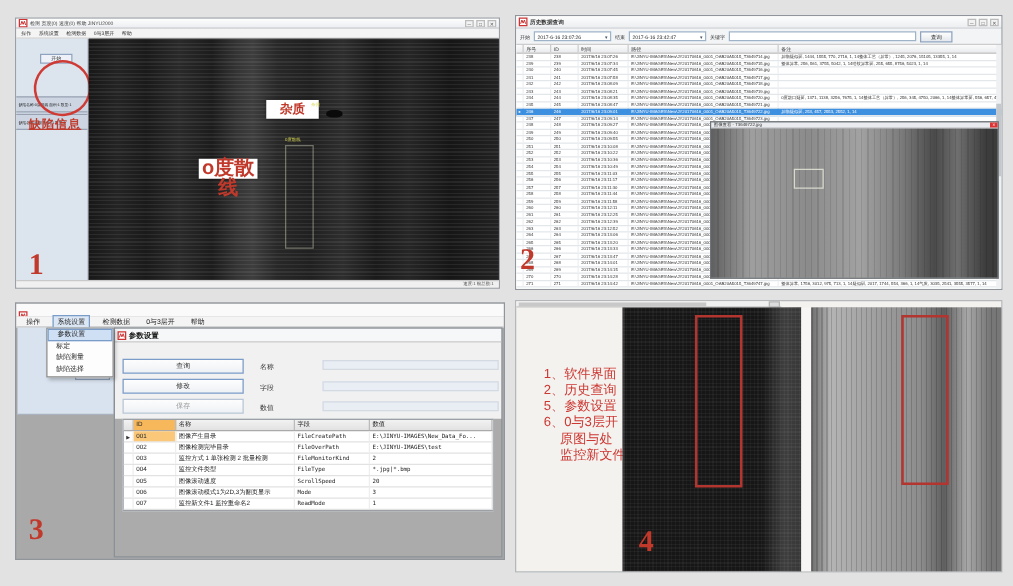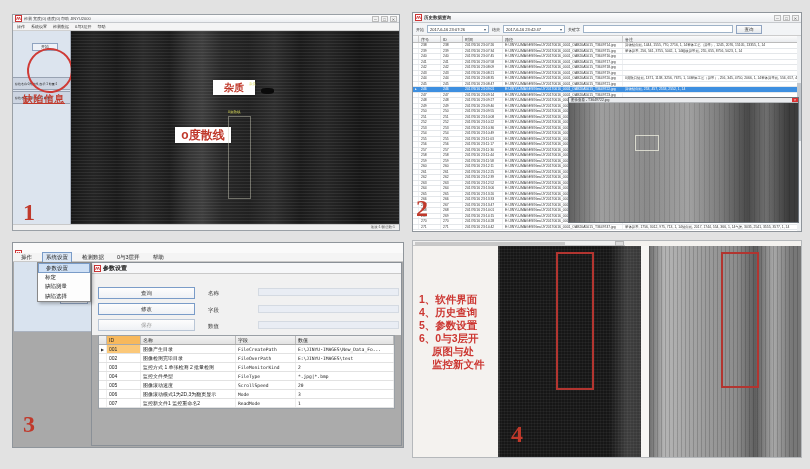--- a/index.html
+++ b/index.html
@@ -138,21 +138,21 @@
   .p3row.first .idc { background:#fbc879; }
   .p3row .mark { color:#333; font-size:4px; text-align:center; padding-left:0; }
 
   
   #p4 { left:412px; top:240px; width:390px; height:218px; background:#f4f2ef; border:1px solid #b5b8bb; }
   #p4-scroll { position:absolute; left:0; top:0; width:212px; height:5px; background:#f0f0f0;
                border-bottom:1px solid #c6c6c6; }
   #p4-scroll .thumb { position:absolute; left:2px; top:1px; width:150px; height:3px; background:#c8c8c8; }
   #p4-scrollbox { position:absolute; left:202px; top:0; width:9px; height:5px; background:#dcdcdc;
                   border:1px solid #b5b5b5; }
-  #p4-notes { position:absolute; left:6px; top:52px; width:80px; color:#cc3732; font-weight:bold;
+  #p4-notes { position:absolute; left:22px; top:52px; width:80px; color:#cc3732; font-weight:normal;
               font-size:10.5px; line-height:13px; }
   #p4-notes .indent { padding-left:13px; }
   #p4-dark { position:absolute; left:85px; top:5px; width:143px; bottom:0; overflow:hidden;
              background-color:#161616;
              background-image:
                repeating-linear-gradient(0deg, rgba(255,255,255,0.045) 0 1px, transparent 1px 3px),
                repeating-linear-gradient(90deg, rgba(255,255,255,0.035) 0 1px, transparent 1px 3px),
                linear-gradient(90deg, rgba(90,90,90,.35) 0 2px, transparent 2px 6%,
                  transparent 78%, rgba(110,110,110,.45) 90%, rgba(70,70,70,.7) 100%); }
   #p4-rect1 { position:absolute; left:58px; top:6px; width:38px; height:138px;
@@ -200,21 +200,21 @@
       <div class="defrow" style="top:60px">缺陷名称:杂质 面积:1 数量:1</div>
     </div>
     <div id="p1-ellipse"></div>
     <div id="p1-callout">缺陷信息</div>
 
     <div id="p1-img">
       <div class="lbl-box" style="left:142px;top:49px;width:42px;height:15px;font-size:10px;line-height:15px">杂质</div>
       <div class="ytag" style="left:178px;top:51px">杂质</div>
       <div id="p1-blob"></div>
       <div class="ytag" style="left:157px;top:79px">0度散线</div>
-      <div class="lbl-box" style="left:104px;top:96px;width:56px;height:16px;font-size:12px;line-height:16px">o度散线</div>
+      <div class="lbl-box" style="left:88px;top:96px;width:47px;height:16px;font-size:16px;line-height:16px">o度散线</div>
       <div id="p1-defrect"></div>
     </div>
 
     <div id="p1-status">速度:1    帧总数:1</div>
     <div class="rednum" style="left:10px;top:184px">1</div>
   </div>
 
   <div class="quad" id="p2">
     <div class="titlebar">
       <span class="applogo">
@@ -659,21 +659,21 @@
     <div class="rednum" style="left:10px;top:168px">3</div>
   </div>
 
   <div class="quad" id="p4">
     <div id="p4-scroll">
         <div class="thumb"></div>
       </div>
     <div id="p4-scrollbox"></div>
     <div id="p4-notes">
         <div>1、软件界面</div>
-        <div>4、历史查询</div>
+        <div>2、历史查询</div>
         <div>5、参数设置</div>
         <div>6、0与3层开</div>
         <div class="indent">原图与处</div>
         <div class="indent">监控新文件</div>
       </div>
     <div id="p4-dark">
       <div id="p4-rect1"></div>
       <div class="rednum" style="left:13px;top:175px">4</div>
     </div>
     <div id="p4-gap"></div>

